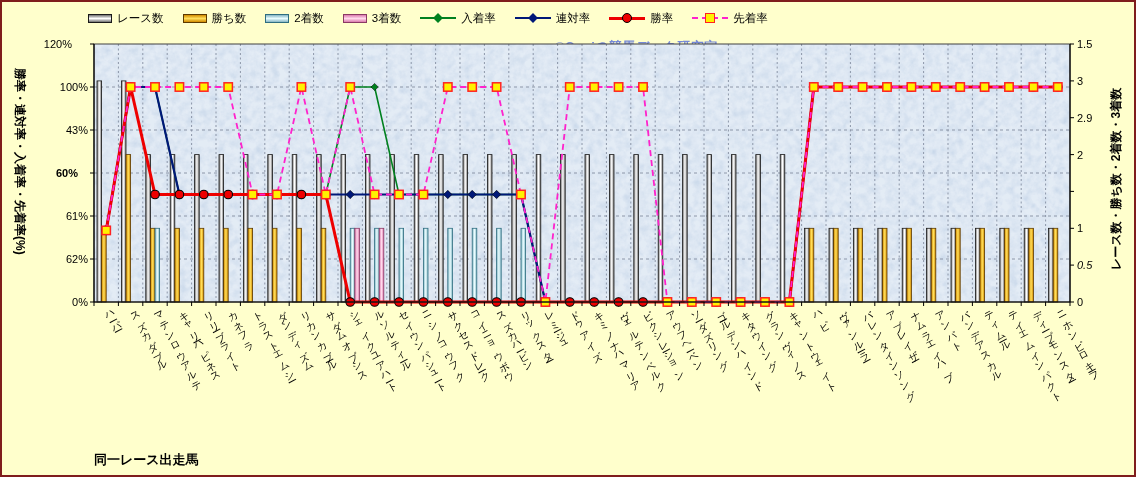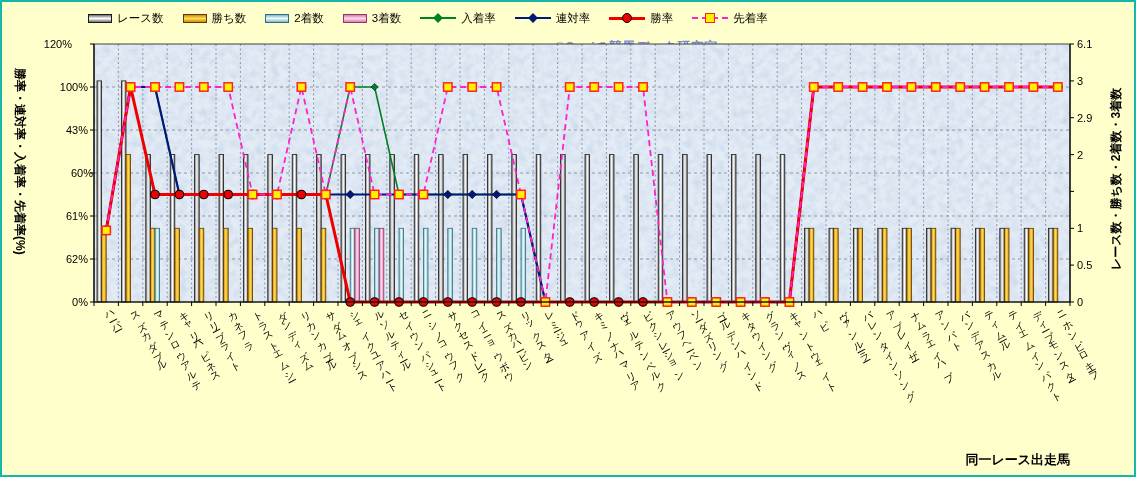--- a/index.html
+++ b/index.html
@@ -1,19 +1,19 @@
 <!DOCTYPE html>
 <html><head>
 <meta charset="utf-8">
 <style>
   html,body{margin:0;padding:0;}
   body{font-family:"Liberation Sans","DejaVu Sans",sans-serif;}
   .chart{
     position:relative;width:1136px;height:477px;background:#FFFFCC;
-    border:2px solid #14b8a6;box-sizing:border-box;overflow:hidden;
+    border:2px solid #7f1d1d;box-sizing:border-box;overflow:hidden;
   }
   .legend{
     position:absolute;left:86px;top:4px;height:24px;display:flex;align-items:center;gap:19px;
   }
   .legend-item{display:flex;align-items:center;gap:5px;}
   .legend-label{font-size:11.5px;color:#000;white-space:nowrap;}
   .sw{position:relative;display:inline-block;}
   .sw-bar{width:24px;height:9px;border:1px solid #333;box-sizing:border-box;}
   .sw-line{width:36px;height:14px;}
   .sw-line .ln{position:absolute;left:0;right:0;top:6px;height:2px;}
@@ -27,21 +27,21 @@
   }
   .axis-title-left{
     position:absolute;left:26px;top:66px;transform:rotate(90deg);transform-origin:top left;
     font-size:12px;font-weight:bold;white-space:nowrap;color:#000;
   }
   .axis-title-right{
     position:absolute;left:1106px;top:268px;transform:rotate(-90deg);transform-origin:top left;
     font-size:12px;font-weight:bold;white-space:nowrap;color:#000;
   }
   .x-axis-title{
-    position:absolute;left:92px;width:976px;top:449px;text-align:right;
+    position:absolute;left:92px;width:976px;top:449px;text-align:left;
     font-size:13px;font-weight:bold;color:#000;
   }
   .watermark{
     position:absolute;left:553px;top:36px;font-size:13px;font-weight:bold;
     color:rgba(110,130,215,0.95);letter-spacing:0.5px;white-space:nowrap;
   }
 </style>
 </head>
 <body>
 
@@ -465,34 +465,34 @@
         <line x1="970.4" y1="300" x2="970.4" y2="304" stroke="#000" stroke-width="1"></line>
         <line x1="994.8" y1="300" x2="994.8" y2="304" stroke="#000" stroke-width="1"></line>
         <line x1="1019.2" y1="300" x2="1019.2" y2="304" stroke="#000" stroke-width="1"></line>
         <line x1="1043.6" y1="300" x2="1043.6" y2="304" stroke="#000" stroke-width="1"></line>
         <line x1="1068.0" y1="300" x2="1068.0" y2="304" stroke="#000" stroke-width="1"></line>
       </svg></div>
   <div id="yticksL">
       <div class="ytick-l" style="left: 46px; top: 295px;">0%</div>
       <div class="ytick-l" style="left: 46px; top: 252px;">62%</div>
       <div class="ytick-l" style="left: 46px; top: 209px;">61%</div>
-      <div class="ytick-l" style="left: 51px; top: 166px;">60%</div>
+      <div class="ytick-l" style="left: 36px; top: 166px; font-weight: bold;">60%</div>
       <div class="ytick-l" style="left: 46px; top: 123px;">43%</div>
       <div class="ytick-l" style="left: 46px; top: 80px;">100%</div>
       <div class="ytick-l" style="left: 30px; top: 37px;">120%</div>
     </div>
   <div id="yticksR">
       <div class="ytick-r" style="left: 1075px; top: 295px;">0</div>
-      <div class="ytick-r" style="left: 1075px; top: 258.143px;">0.5</div>
+      <div class="ytick-r" style="left: 1075px; top: 258.143px; font-style: italic;">0.5</div>
       <div class="ytick-r" style="left: 1075px; top: 221.286px;">1</div>
       <div class="ytick-r" style="left: 1139px; top: 184.429px;">1.5</div>
       <div class="ytick-r" style="left: 1075px; top: 147.571px;">2</div>
       <div class="ytick-r" style="left: 1075px; top: 110.714px;">2.9</div>
       <div class="ytick-r" style="left: 1075px; top: 73.8571px;">3</div>
-      <div class="ytick-r" style="left: 1075px; top: 37px;">6.1</div>
+      <div class="ytick-r" style="left: 1075px; top: 37px;">1.5</div>
     </div>
   <div id="xlabels">
       <div class="xlabel" style="left: 97.2px; top: 304px;">ハーパー</div>
       <div class="xlabel" style="left: 121.6px; top: 304px;">スズカダブル</div>
       <div class="xlabel" style="left: 146px; top: 304px;">マテンロウアルテ</div>
       <div class="xlabel" style="left: 170.4px; top: 304px;">キャリーハピネス</div>
       <div class="xlabel" style="left: 194.8px; top: 304px;">リリーブライト</div>
       <div class="xlabel" style="left: 219.2px; top: 304px;">カネフラ</div>
       <div class="xlabel" style="left: 243.6px; top: 304px;">トラストエムシー</div>
       <div class="xlabel" style="left: 268px; top: 304px;">ダンディズム</div>

